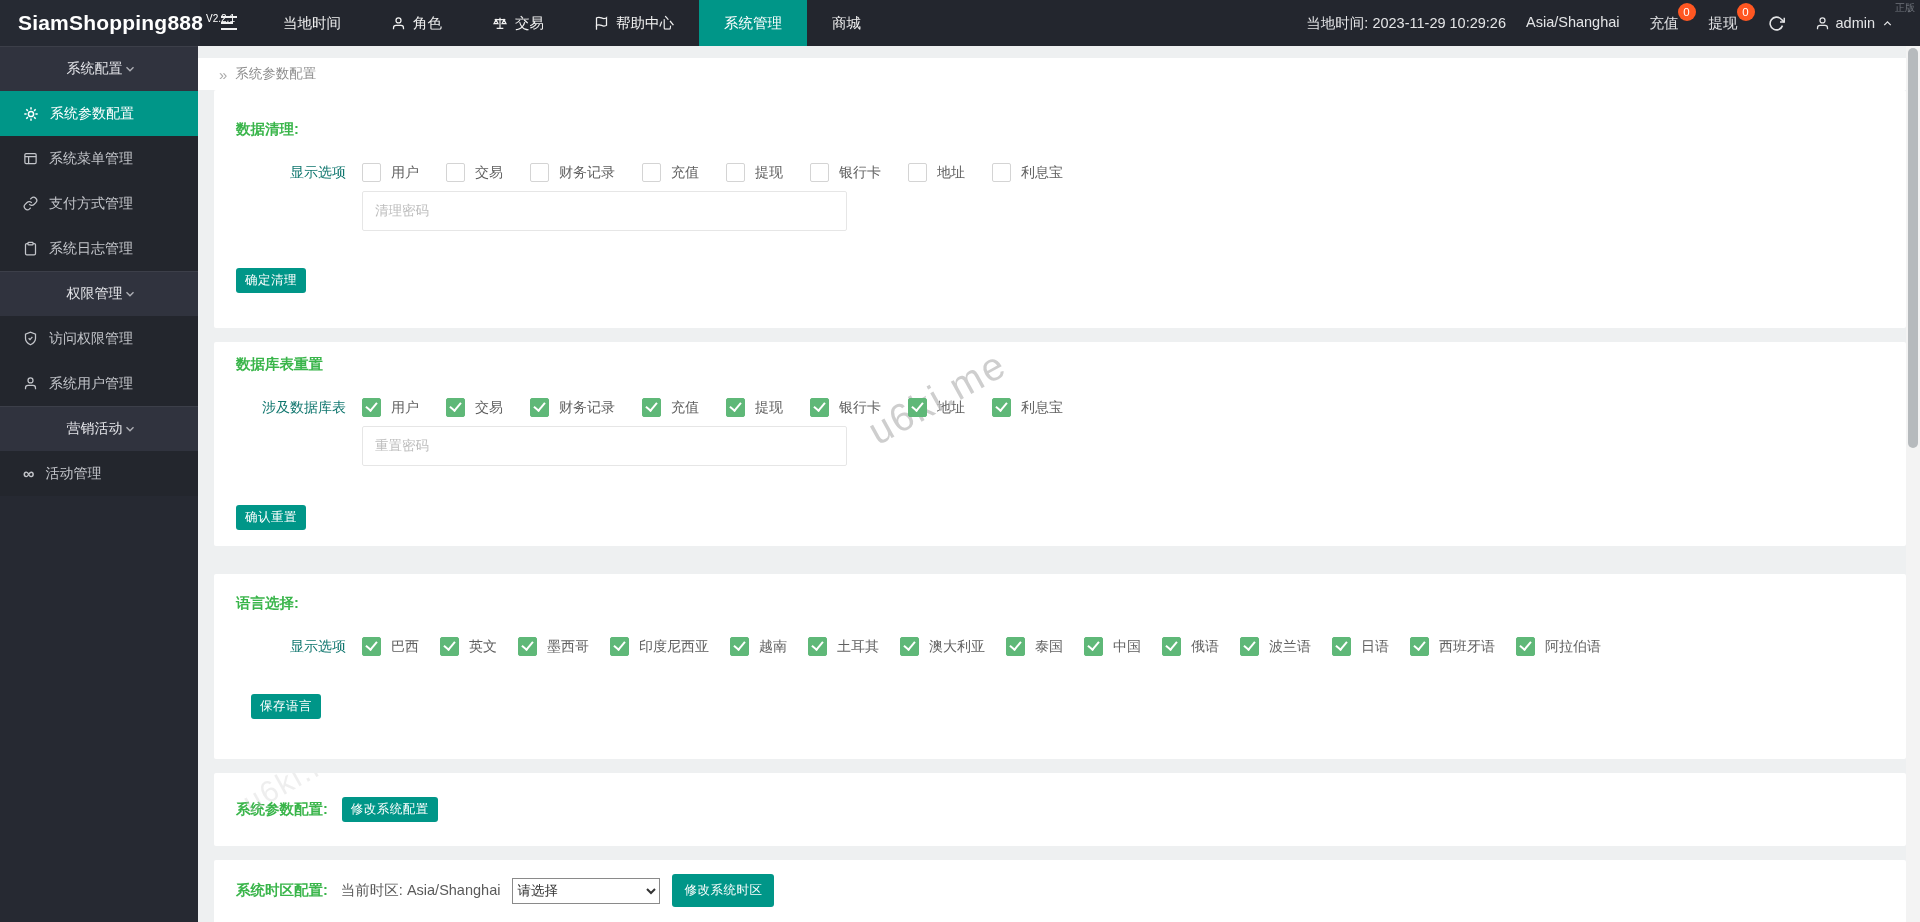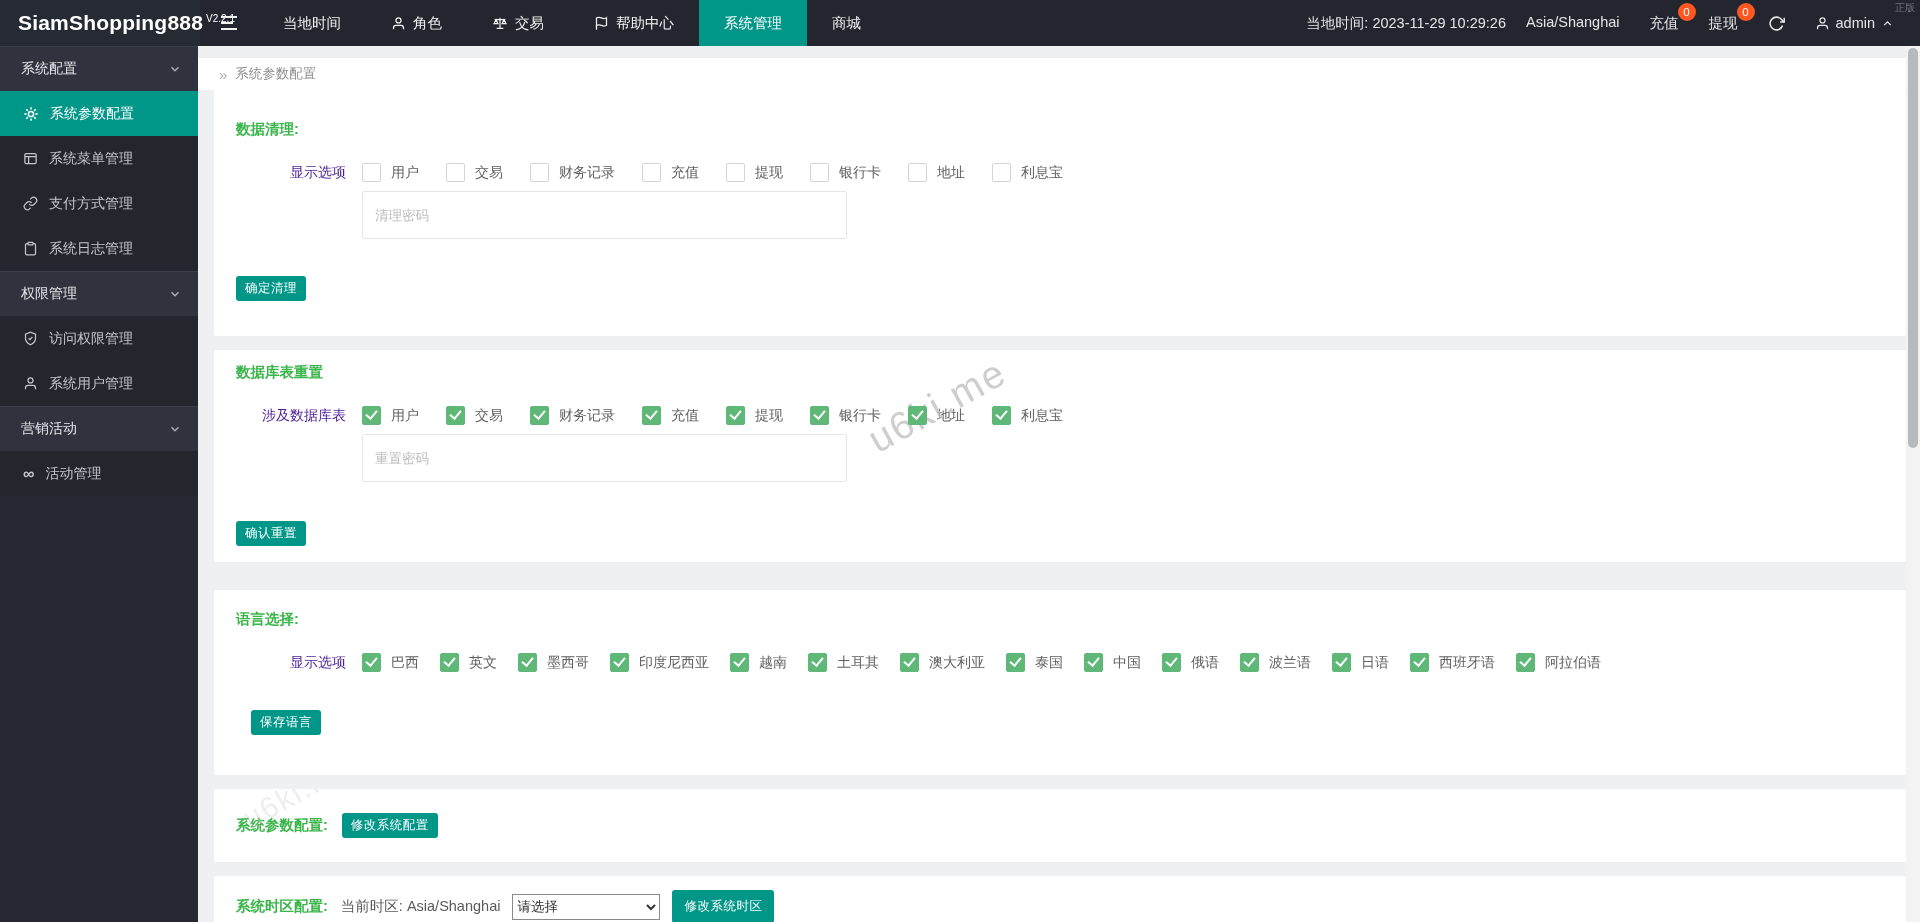--- a/index.html
+++ b/index.html
@@ -18,51 +18,51 @@
   .nav-item svg{stroke:#f1f1f1}
   .nav-right{margin-left:auto;display:flex;align-items:center;gap:30px;padding-right:26px;font-size:14.5px;color:#e3e4e6}
   .time-block{display:flex;gap:20px}
   .badge-wrap{position:relative;cursor:pointer}
   .badge{position:absolute;top:-11px;right:-17px;min-width:12px;height:18px;padding:0 3px;background:#ff5722;border-radius:9px;color:#fff;font-size:11.5px;line-height:18px;text-align:center}
   .user-block{display:flex;align-items:center;gap:6px;cursor:pointer}
   .corner-tag{position:absolute;top:1px;right:5px;font-size:10px;color:#70747c;z-index:30}
 
   
   .sidebar{position:absolute;top:46px;left:0;width:198px;bottom:0;background:#262932;z-index:10}
-  .side-section-title{height:44px;background:#30333e;border-top:1px solid rgba(255,255,255,.06);display:flex;align-items:center;justify-content:space-between;padding:0 16px 0 21px;color:#e4e5e9;font-size:14px;cursor:pointer}
+  .side-section-title{height:44px;background:#30333e;border-top:1px solid rgba(255,255,255,.06);display:flex;align-items:center;justify-content:center;padding:0 16px 0 21px;color:#e4e5e9;font-size:14px;cursor:pointer}
   .side-item{height:45px;background:#23262d;display:flex;align-items:center;gap:11px;padding-left:23px;color:#c3c5ca;font-size:14px;cursor:pointer}
   .side-item svg{stroke:#c3c5ca}
   .side-item.active{background:#009688;color:#fff}
   .side-item.active svg{stroke:#fff}
   .inf{font-size:16px;line-height:14px;font-weight:bold}
 
   
   .main{position:absolute;left:198px;top:46px;right:14px;bottom:0;overflow:hidden}
   .breadcrumb{margin-top:12px;height:32px;background:#fff;display:flex;align-items:center;gap:8px;padding:0 21px;color:#8d8d8d;font-size:13.5px}
   .crumb-sep{font-size:15px;color:#aaa}
 
   .card{background:#fff;margin:0 0 14px 16px;border-radius:2px;position:relative;overflow:hidden;box-sizing:border-box}
   .card-clean{padding:30px 22px 35px 22px}
   .card-reset{padding:13px 22px 16px 22px}
   .card-lang{margin-top:28px;padding:20px 22px 40px 22px}
   .card-sys{margin-top:1px;padding:24px 22px 24px 22px}
   .card-tz{margin-top:1px;padding:14px 22px 30px 22px;height:120px}
 
   .card-title{color:#39b54a;font-size:14.5px;font-weight:bold}
   .opt-row{display:flex;align-items:center;margin-top:24px}
-  .opt-label{width:110px;text-align:right;margin-right:16px;color:#4c1d95;font-size:14px;flex:none}
+  .opt-label{width:110px;text-align:right;margin-right:16px;color:#0f766e;font-size:14px;flex:none}
   .checks{display:flex;align-items:center;flex-wrap:wrap}
   .cb{display:flex;align-items:center;margin-right:27px;cursor:pointer}
   .cb .box{width:17px;height:17px;border:1px solid #d4d4d4;border-radius:2px;background:#fff;position:relative;flex:none}
   .cb.on .box{background:#5fb878;border-color:#5fb878}
   .cb.on .box::after{content:"";position:absolute;left:5px;top:1px;width:5px;height:9px;border:solid #fff;border-width:0 2px 2px 0;transform:rotate(40deg)}
   .cb-text{margin-left:10px;color:#606060;font-size:14px;white-space:nowrap}
   .checks-tight .cb{margin-right:21px}
 
-  .pwd{display:block;margin:9px 0 0 126px;width:485px;height:48px;box-sizing:border-box;border:1px solid #e6e6e6;border-radius:2px;padding:0 12px;font-size:13.5px;color:#333;outline:none;font-family:Liberation Sans, sans-serif}
+  .pwd{display:block;margin:9px 0 0 126px;width:485px;height:40px;box-sizing:border-box;border:1px solid #e6e6e6;border-radius:2px;padding:0 12px;font-size:13.5px;color:#333;outline:none;font-family:Liberation Serif, serif}
   .pwd::placeholder{color:#bdbdbd}
 
   .btn{display:inline-block;background:#009688;color:#fff;border:none;border-radius:3px;font-size:12.5px;padding:4px 9px;cursor:pointer;font-family:inherit;letter-spacing:.5px}
   .btn-clean{margin-top:37px}
   .btn-reset{margin-top:39px}
   .btn-lang{margin-top:38px;margin-left:15px}
   .inline-row{display:flex;align-items:center}
   .btn-sys{margin-left:14px}
   .tz-current{margin-left:13px;color:#5a5a5a;font-size:14.5px}
   .tz-select{margin-left:12px;width:148px;height:26px;font-size:13.5px;color:#333;border:1px solid #8a8a8a;background:#fff;font-family:inherit}

